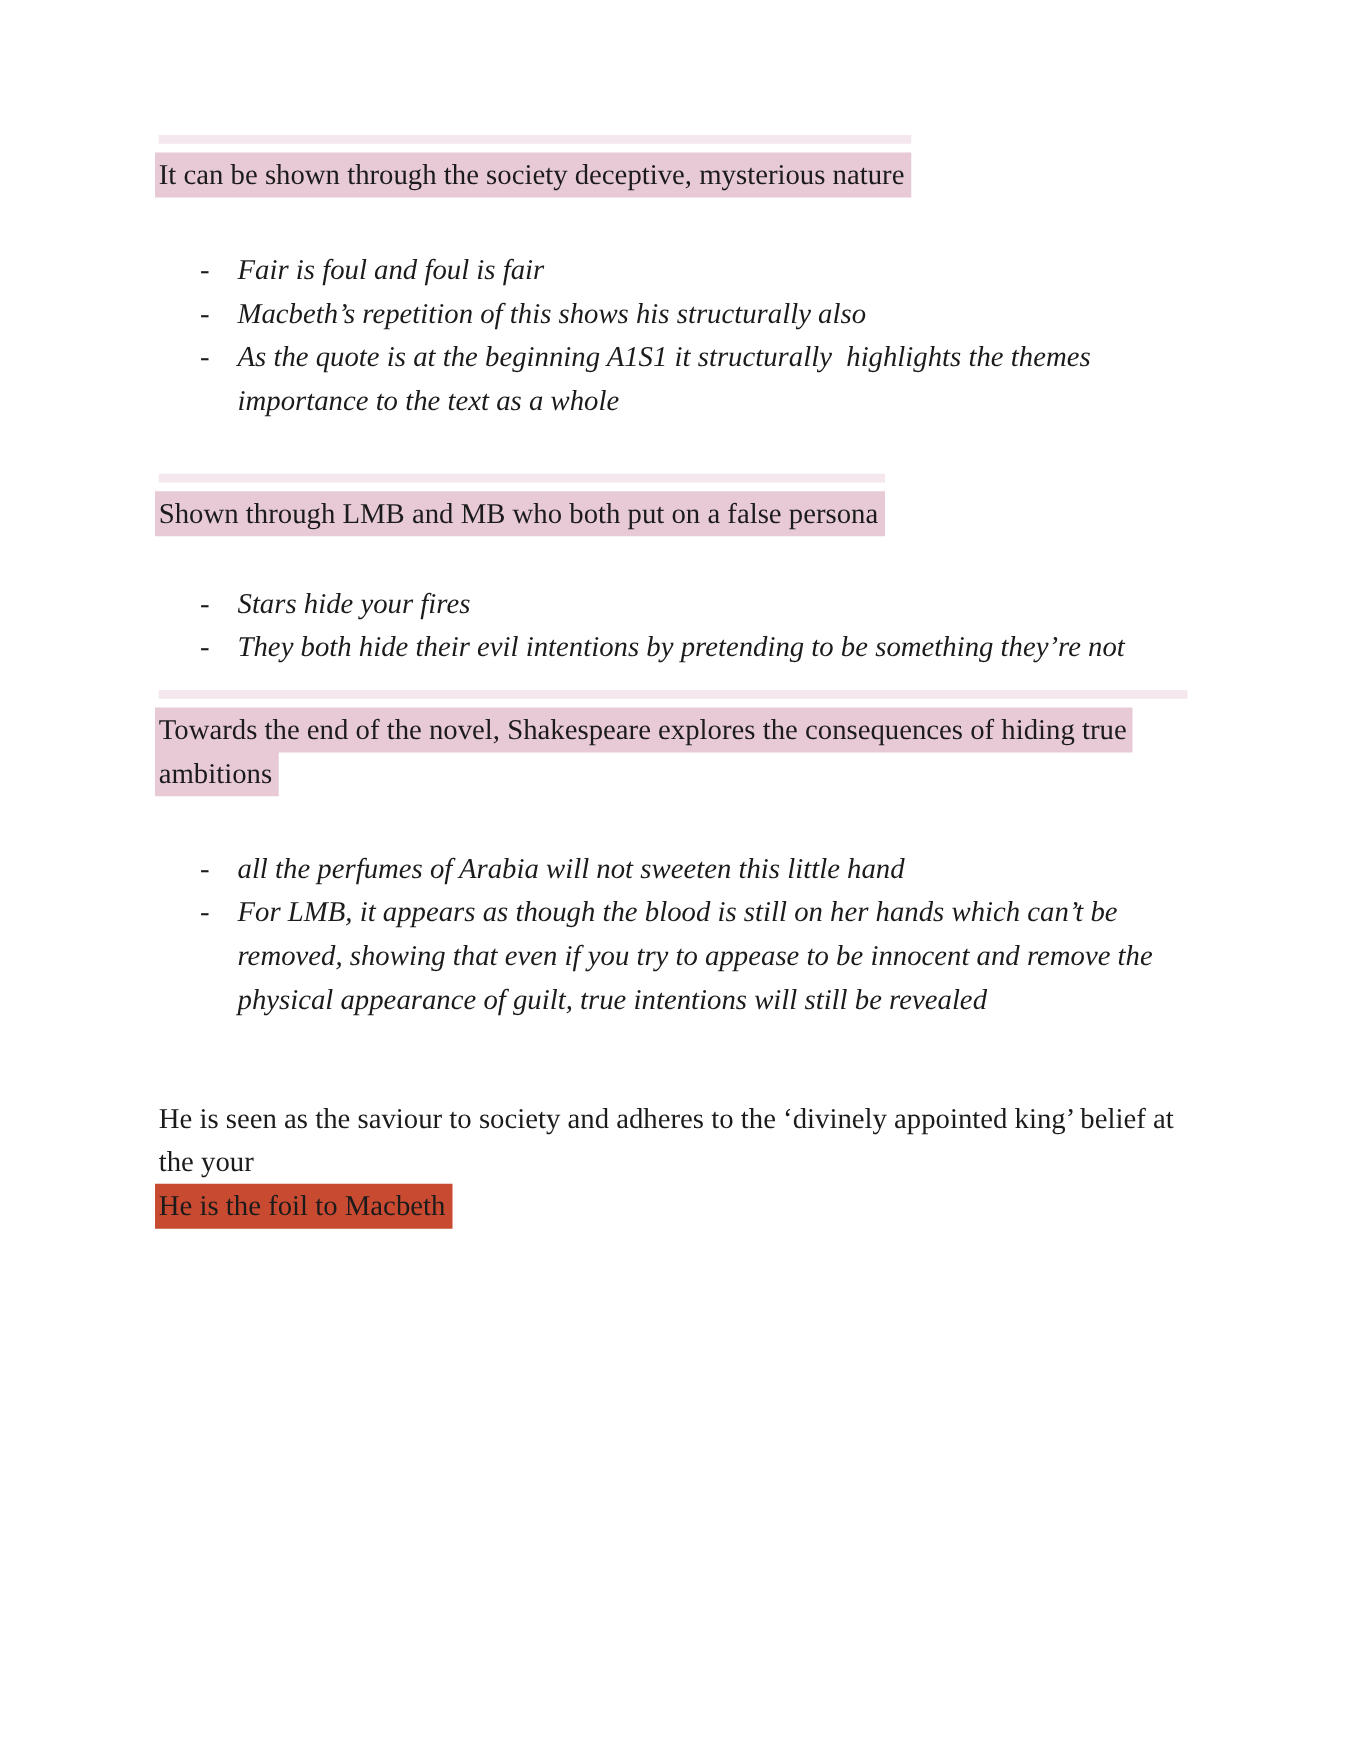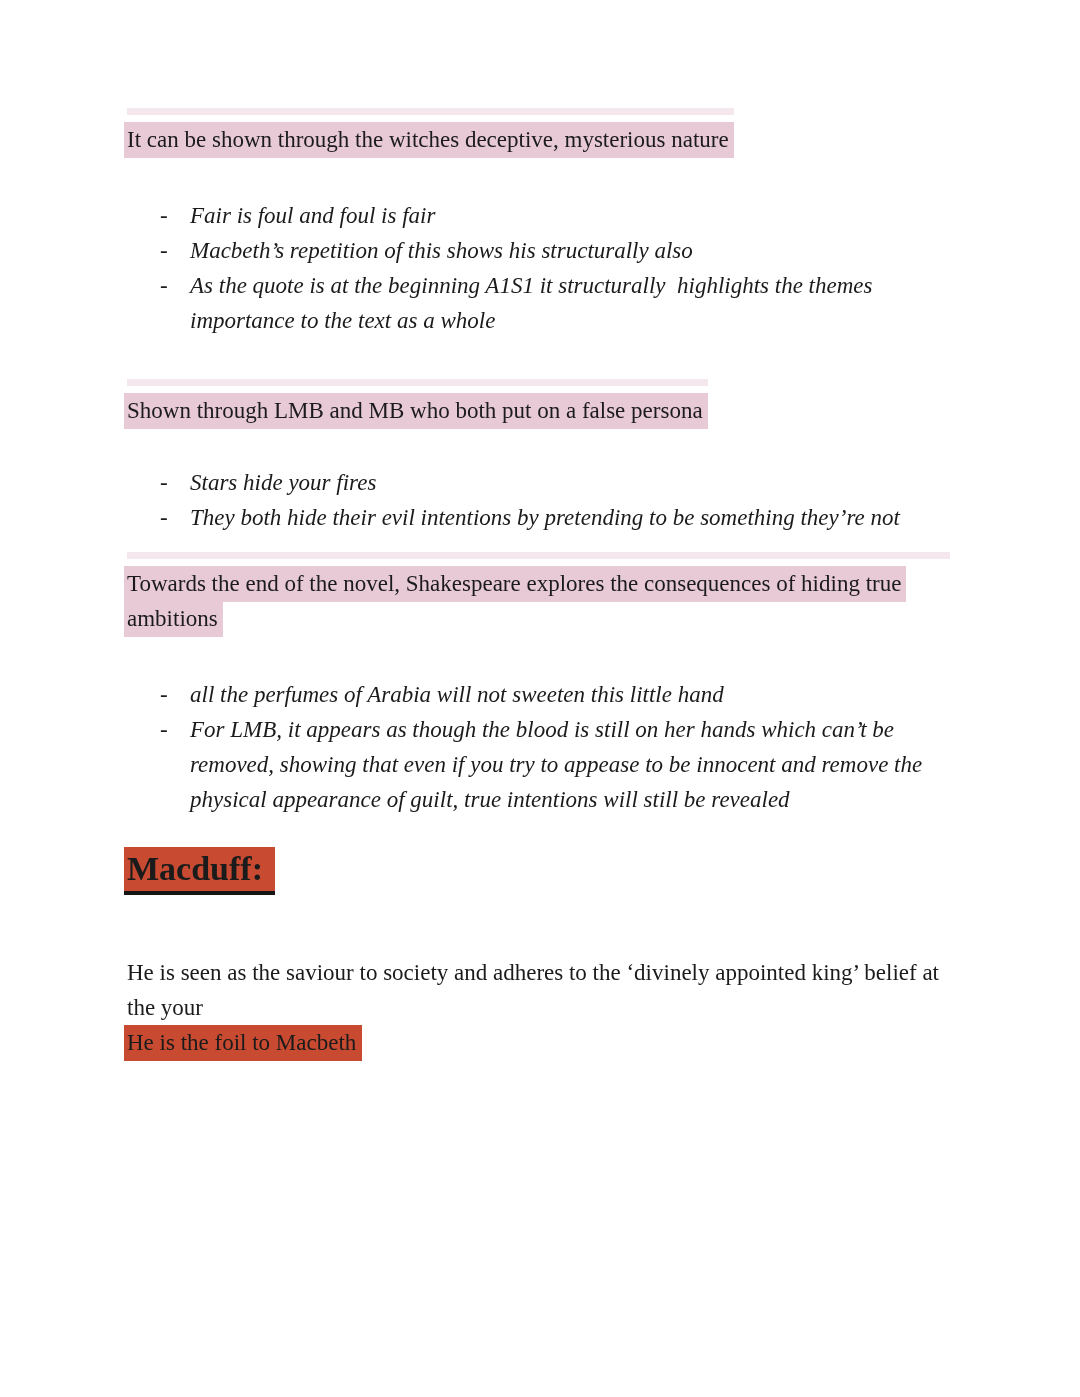--- a/index.html
+++ b/index.html
@@ -66,21 +66,21 @@
 
   .paragraph { font-size: 23px; line-height: 35px; }
 </style>
 </head>
 <body>
 
 <div class="page">
 
   <div class="hsec">
     <div class="pre-strip"></div>
-    <p class="heading"><span class="hl hl-pink">It can be shown through the witches deceptive, mysterious nature</span></p>
+    <p class="heading"><span class="hl hl-pink">It can be shown through the society deceptive, mysterious nature</span></p>
   </div>
 
   <ul class="dash-list m-ul1">
     <li>Fair is foul and foul is fair</li>
     <li>Macbeth’s repetition of this shows his structurally also</li>
     <li>As the quote is at the beginning A1S1 it structurally &nbsp;highlights the themes importance to the text as a whole</li>
   </ul>
 
   <div class="hsec m-h2">
     <div class="pre-strip"></div>
@@ -95,20 +95,19 @@
   <div class="hsec m-h3">
     <div class="pre-strip"></div>
     <p class="heading"><span class="hl hl-pink">Towards the end of the novel, Shakespeare explores the consequences of hiding true ambitions</span></p>
   </div>
 
   <ul class="dash-list m-ul3">
     <li>all the perfumes of Arabia will not sweeten this little hand</li>
     <li>For LMB, it appears as though the blood is still on her hands which can’t be removed, showing that even if you try to appease to be innocent and remove the physical appearance of guilt, true intentions will still be revealed</li>
   </ul>
 
-  <h1 class="macduff-title m-mac"><span class="hl-red-big">Macduff:</span></h1>
 
   <p class="paragraph m-par">He is seen as the saviour to society and adheres to the ‘divinely appointed king’ belief at the your</p>
 
   <p class="heading m-sub" style="width: fit-content; max-width: 100%;"><span class="hl hl-red">He is the foil to Macbeth</span></p>
 
 
 </div>
 
 </body></html>

